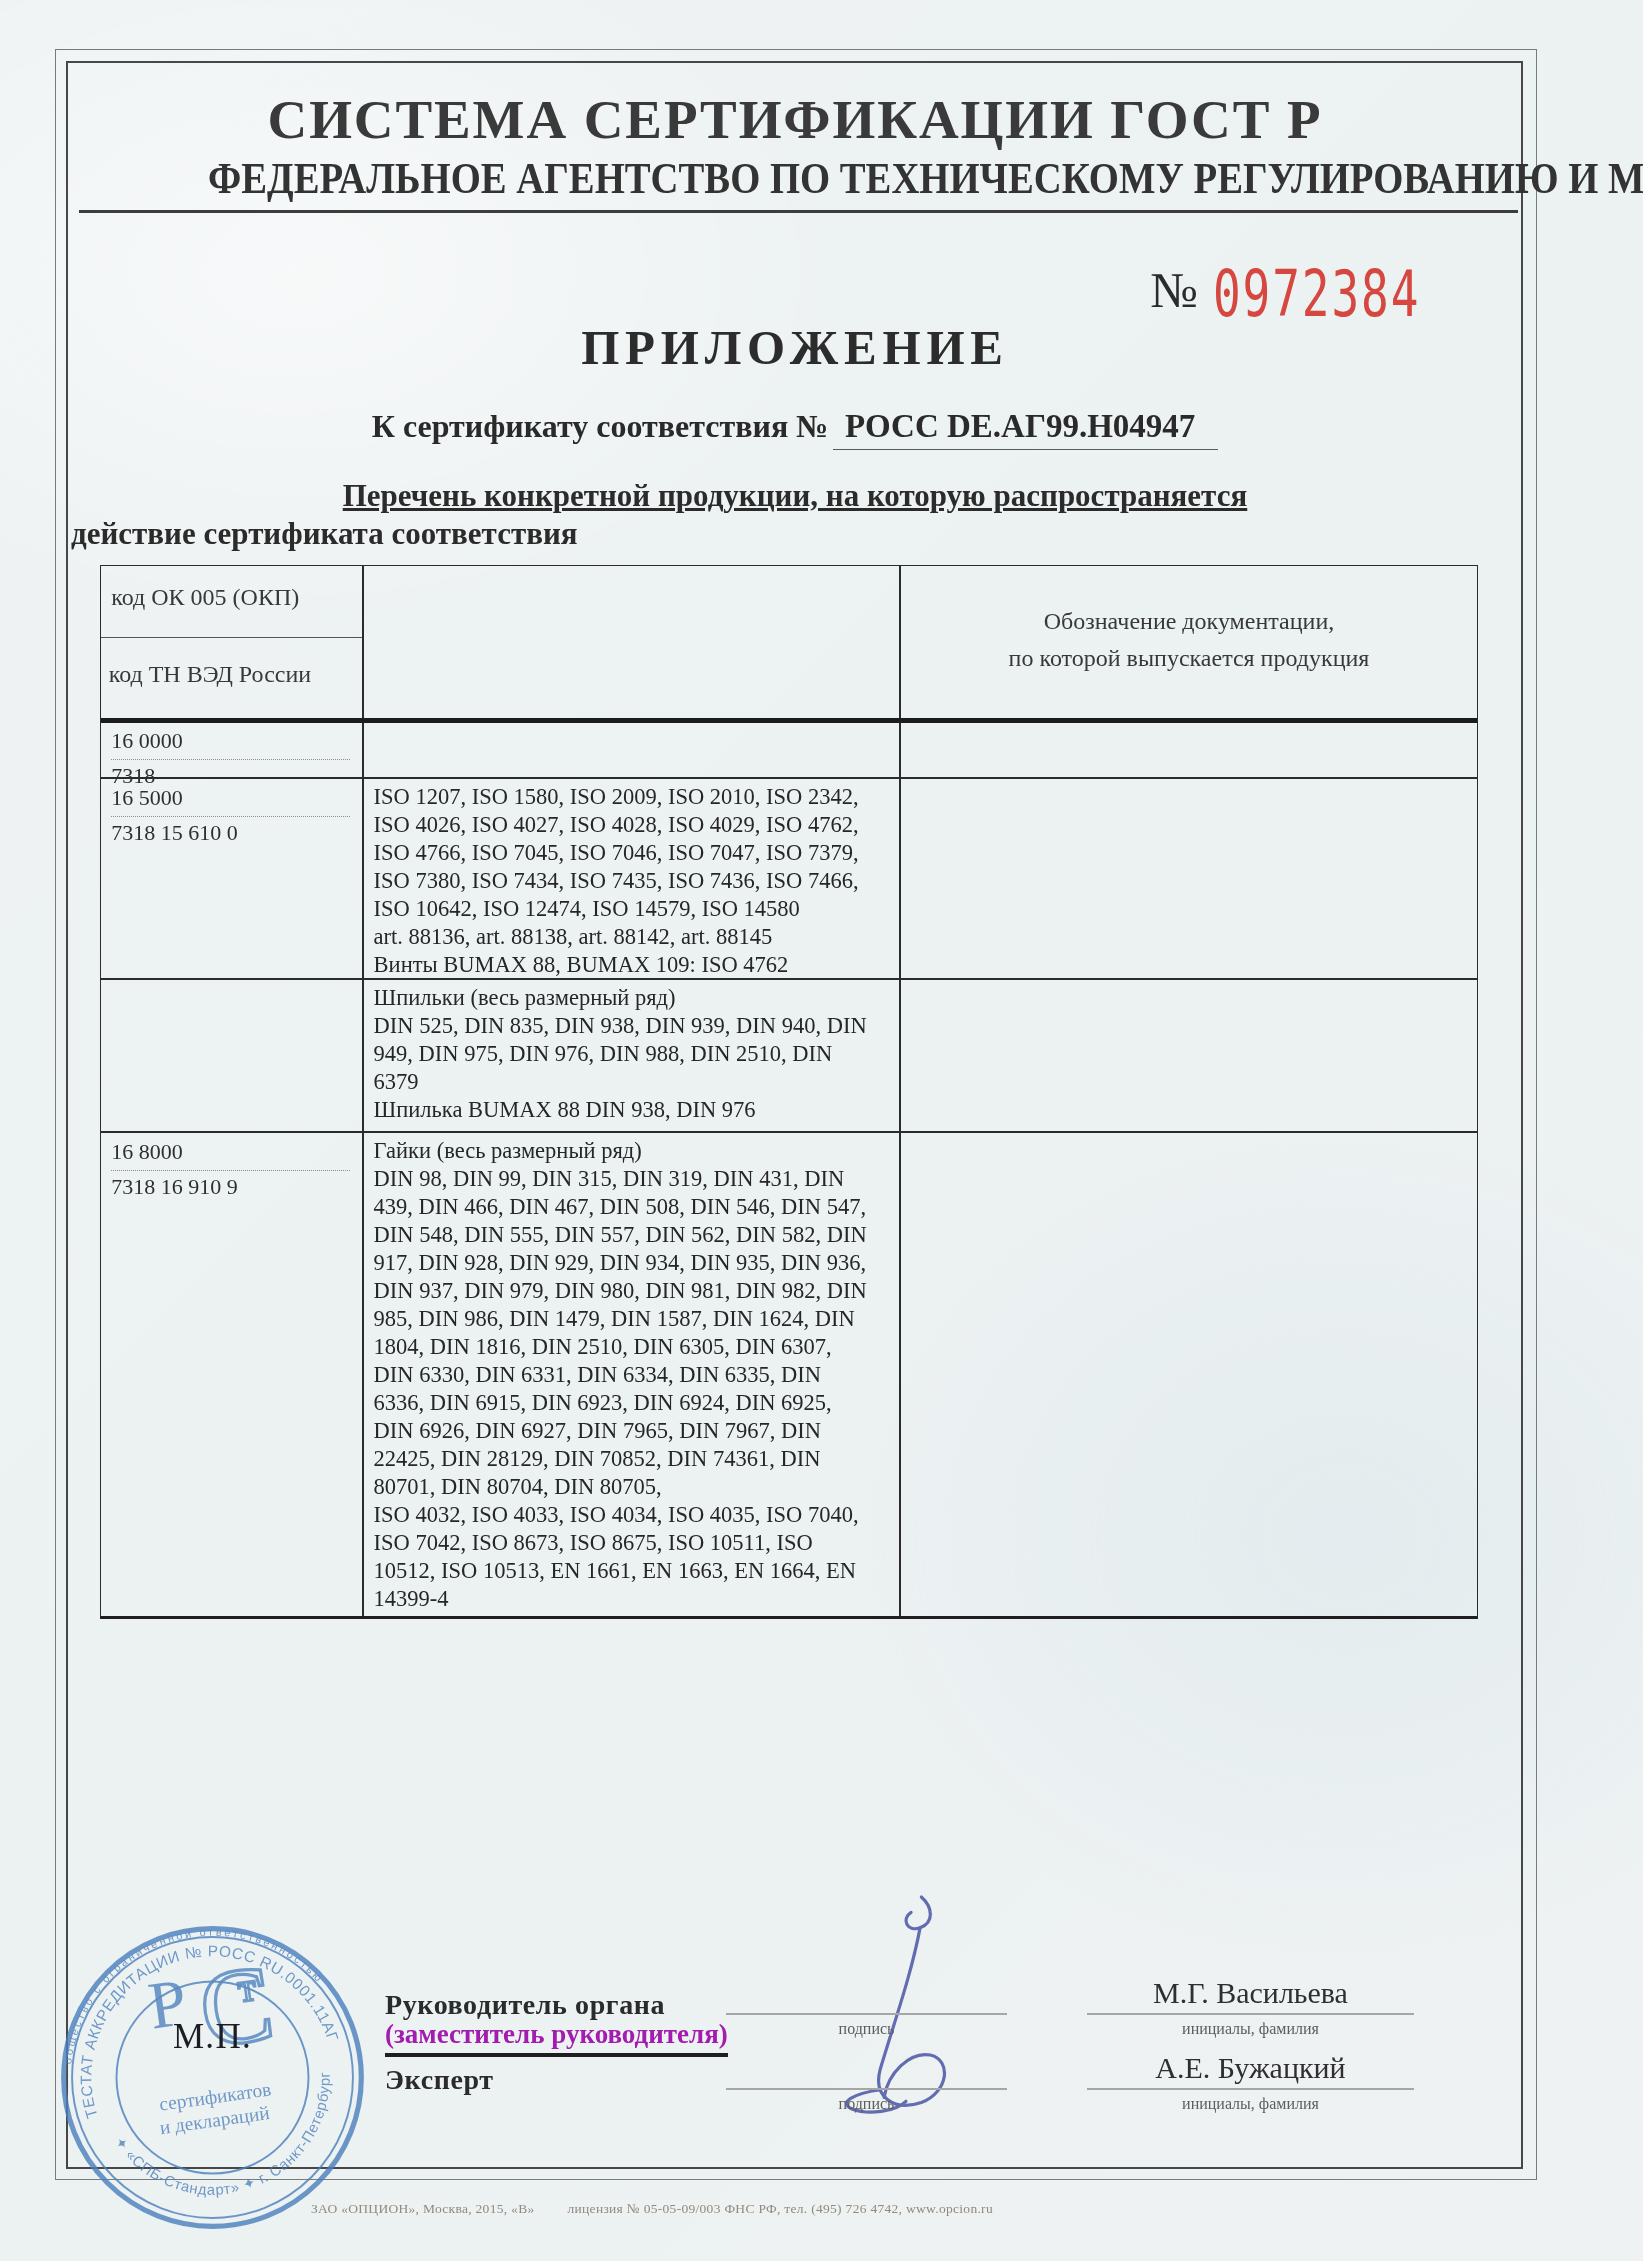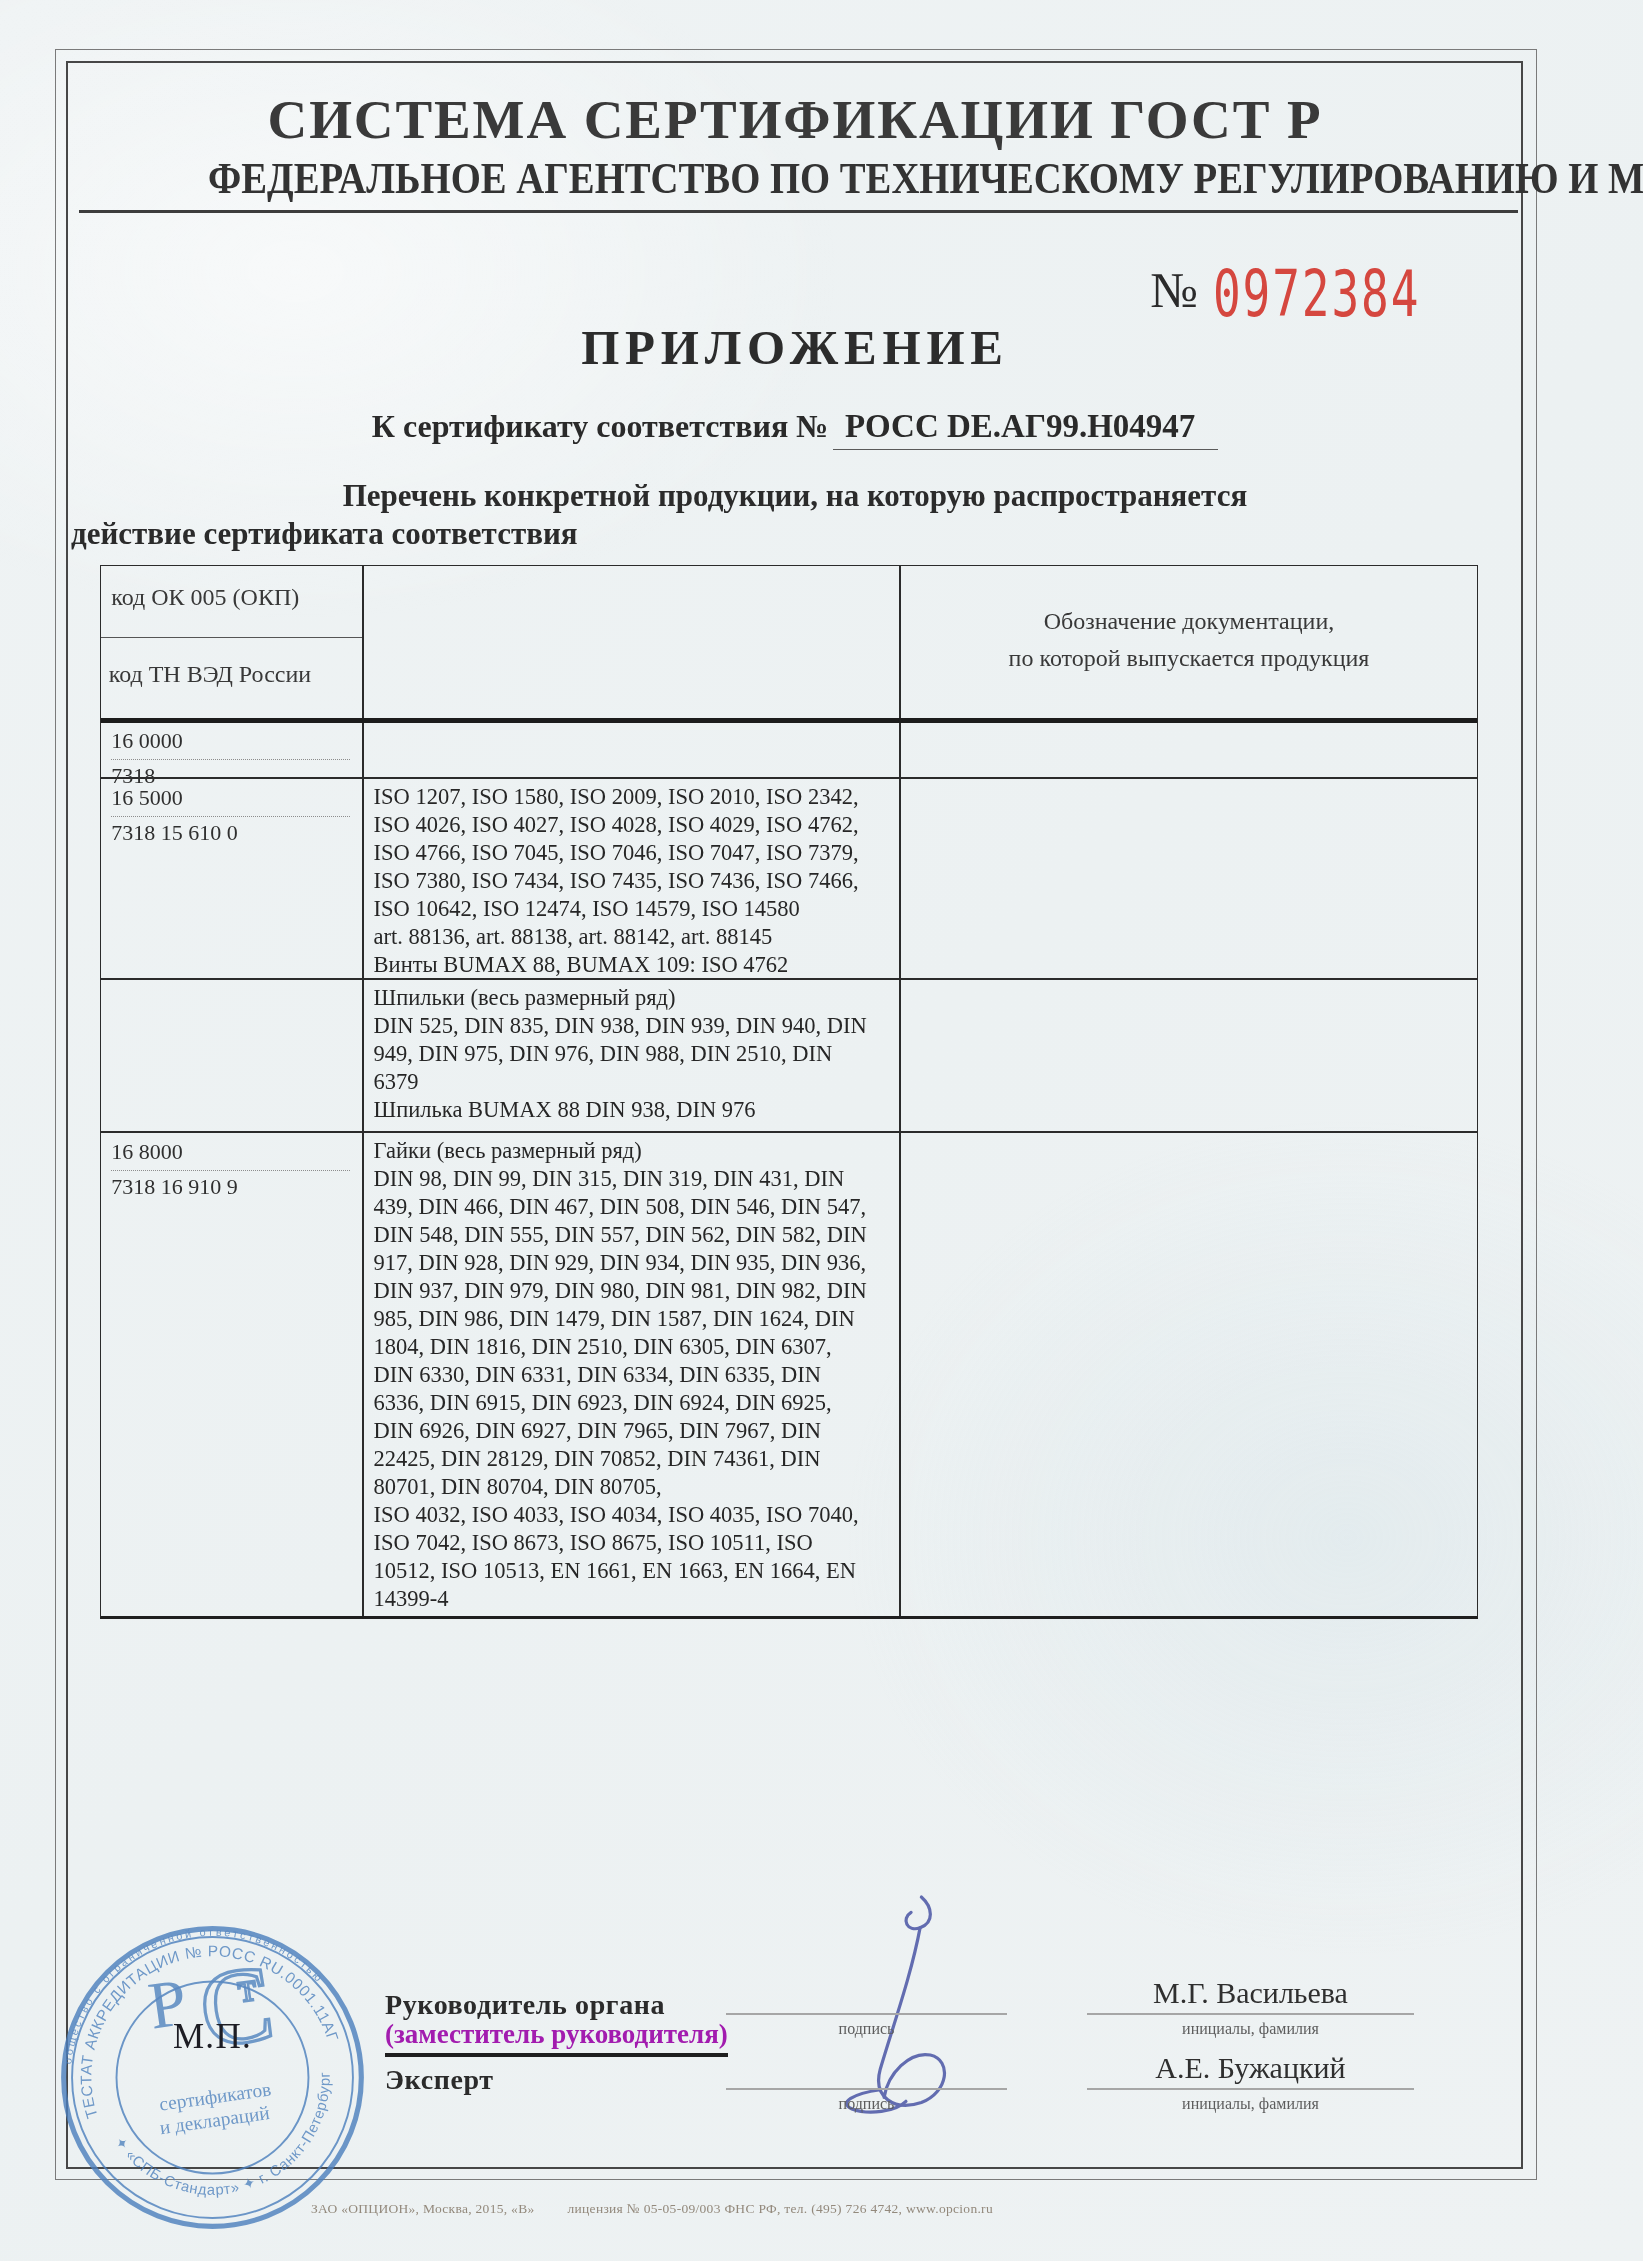--- a/index.html
+++ b/index.html
@@ -29,21 +29,21 @@
              color:#d5473f;letter-spacing:2.6px;margin-left:15.4px;
              transform:scaleX(.72);transform-origin:0 0;}
   
   .appendix{left:71px;top:319px;width:1448px;text-align:center;font-size:49px;font-weight:bold;
             letter-spacing:5.8px;color:#2c2c2c;}
   .certline{left:71px;top:408px;width:1448px;display:flex;justify-content:center;
             align-items:baseline;gap:5px;}
   .cert-label{font-size:32px;font-weight:bold;color:#2a2a2a;}
   .cert-value{font-size:33px;font-weight:bold;color:#2a2a2a;border-bottom:1.9px solid #5a5a5a;
               padding:0 23px 3.9px 11.6px;}
-  .subtitle1{left:71px;top:478px;width:1448px;text-align:center;font-size:31px;font-weight:bold;color:#2b2b2b;}
+  .subtitle1{left:71px;top:478px;width:1448px;text-align:center;font-size:31px;font-weight:bold;color:#2b2b2b;text-decoration:underline;}
   .subtitle2{left:71px;top:516px;width:1448px;text-align:left;font-size:31px;font-weight:bold;color:#2b2b2b;}
   
   .tbl{left:100px;top:565px;width:1378px;height:1054px;box-sizing:border-box;
        border:1.9px solid #2b2b2b;border-bottom:3.9px solid #1f1f1f;}
   .tv{position:absolute;top:0;bottom:0;width:1.9px;background:#2b2b2b;}
   .tv1{left:261px;} .tv2{left:798px;}
   .hsplit{position:absolute;left:0;top:71px;width:261px;height:1.3px;background:#555;}
   .hbot{position:absolute;left:0;top:152px;width:100%;height:4.5px;background:#1c1c1c;}
   .rowline{position:absolute;left:0;width:100%;height:1.9px;background:#2b2b2b;}
   .rd1{top:211px;} .rd2{top:412px;} .rd3{top:565px;}

